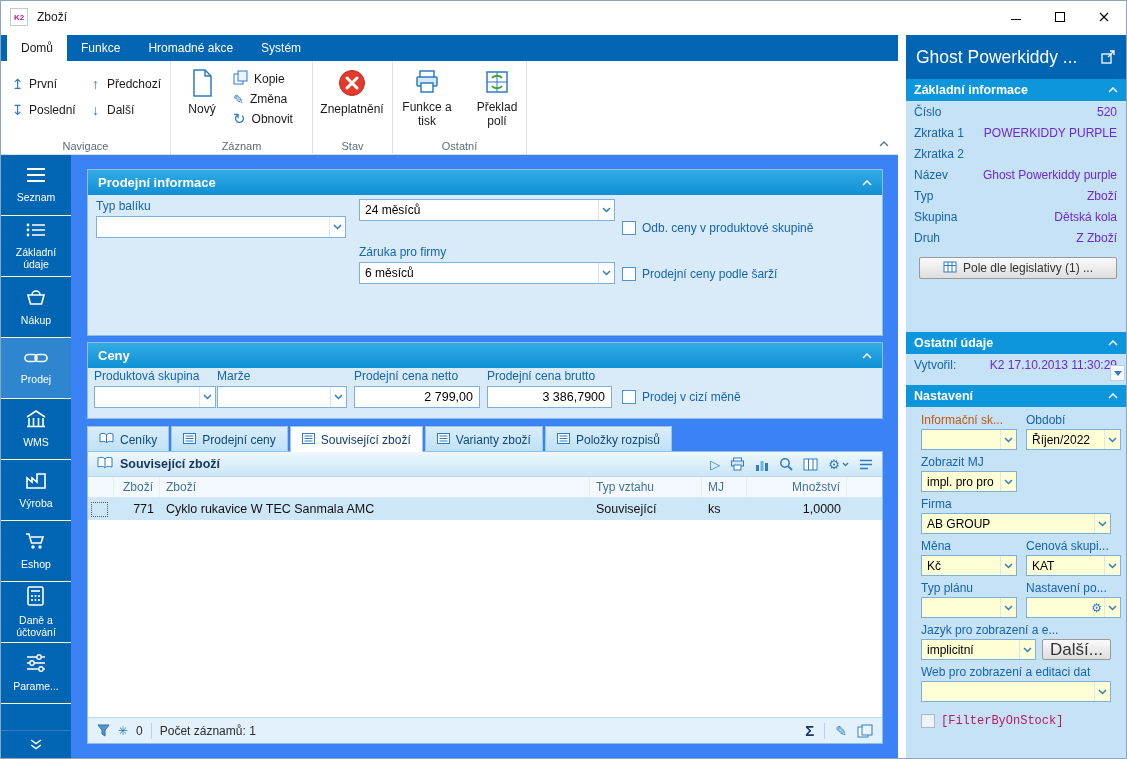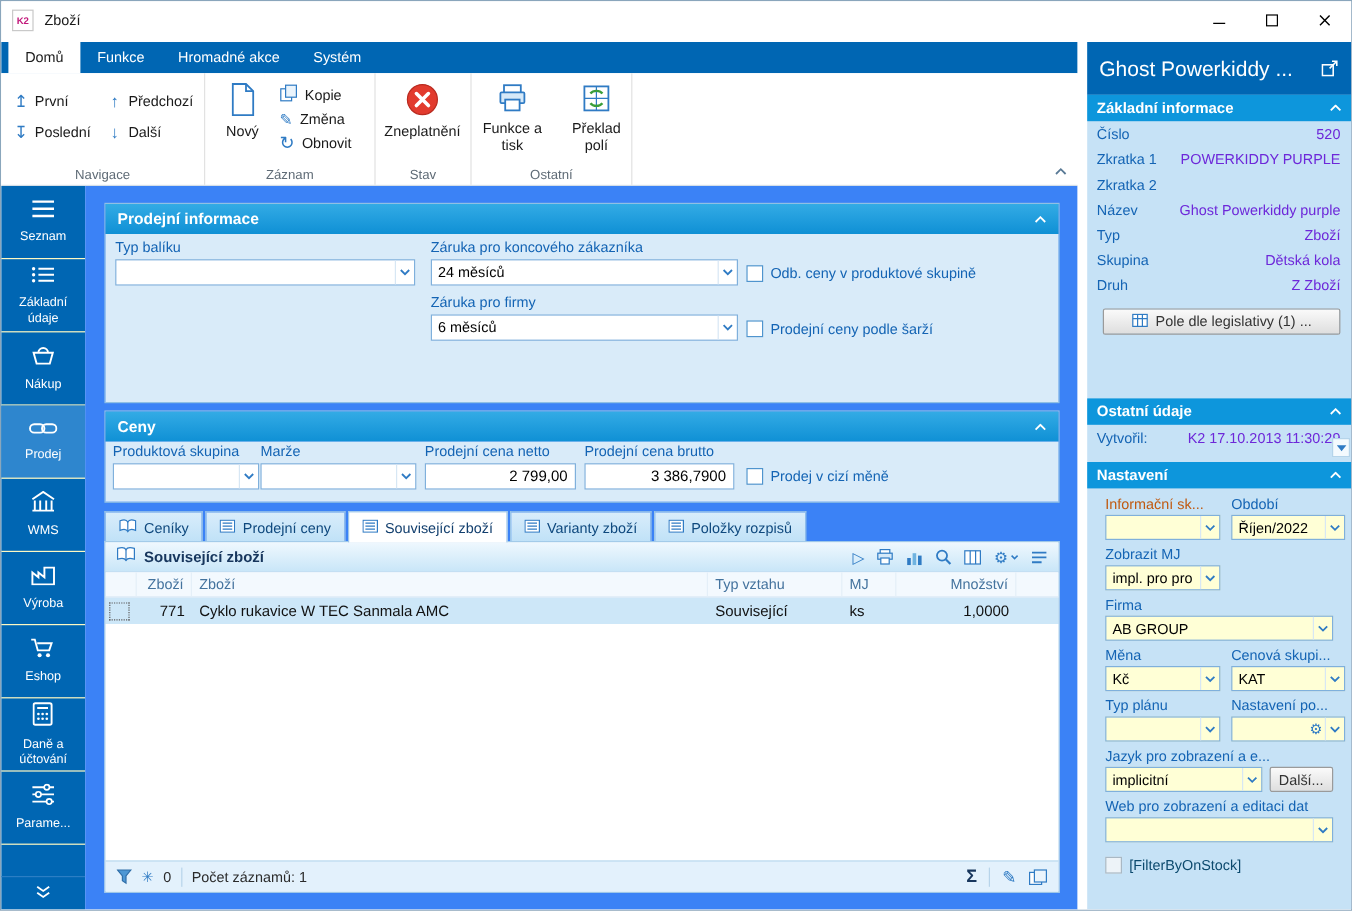--- a/index.html
+++ b/index.html
@@ -117,26 +117,26 @@
   .legis-btn { margin:9px 9px 0 13px; height:22px; background:linear-gradient(#fafafa,#dedede); border:1px solid #9a9a9a; border-radius:2px; display:flex; align-items:center; justify-content:center; gap:6px; font-size:12px; color:#333; }
   .sec-gap { height:53px; flex:0 0 auto; }
   .sec-gap2 { height:10px; flex:0 0 auto; }
   .nast-body { flex:1; padding:1px 15px 0 15px; min-height:0; }
   .nlabel { font-size:12px; color:#1464b4; height:14px; margin-top:5px; margin-bottom:2px; white-space:nowrap; overflow:hidden; }
   .nlabel.orange { color:#c05a11; }
   .two-col { display:flex; gap:9px; }
   .col-a { width:96px; flex:0 0 auto; }
   .col-b { width:95px; flex:0 0 auto; }
   .combo.h21 { height:21px; }
-  .btn-small { height:21px; background:linear-gradient(#fafafa,#dedede); border:1px solid #9a9a9a; border-radius:2px; font-size:12px; color:#333; padding:0 7px; display:flex; align-items:center; margin-left:6px; flex:0 0 auto; }
+  .btn-small { height:21px; background:linear-gradient(#fafafa,#dedede); border:1px solid #9a9a9a; border-radius:2px; font-size:17px; color:#333; padding:0 7px; display:flex; align-items:center; margin-left:6px; flex:0 0 auto; }
   .jazyk-row { display:flex; align-items:center; }
   .jazyk-row .combo { flex:1; }
   .ncheck { margin-top:12px; display:flex; align-items:center; gap:6px; }
   .ncheck .cbox { border-color:#a9b8c4; background:#edf3f8; }
-  .ncheck .clabel { color:#0c4a6e; }
+  .ncheck .clabel { color:#be185d;font-family:Liberation Mono, monospace; }
   .scroll-down-btn { position:absolute; right:1px; top:332px; width:15px; height:16px; background:#f4fafe; border:1px solid #b5d4ea; display:flex; align-items:center; justify-content:center; }
   .tri-down { width:0; height:0; border-left:4px solid transparent; border-right:4px solid transparent; border-top:5px solid #2f7bc4; }
 </style>
 </head>
 <body>
 
 <div class="window">
 
   <div class="titlebar">
     <span class="app-icon">K2</span>
@@ -375,21 +375,20 @@
                 <div class="combo">
                   <span class="cval"></span>
                   <span class="cbtn">
                       <svg width="9" height="6">
                         <path d="M1 1 L4.5 4.5 L8 1" stroke="#2f7bc4" stroke-width="1.5" fill="none"></path>
                       </svg>
                     </span>
                 </div>
               </div>
               <div class="field" style="left:271px; top:4px; width:256px;">
-                <div class="flabel">Záruka pro koncového zákazníka</div>
                 <div class="combo">
                   <span class="cval">24 měsíců</span>
                   <span class="cbtn">
                       <svg width="9" height="6">
                         <path d="M1 1 L4.5 4.5 L8 1" stroke="#2f7bc4" stroke-width="1.5" fill="none"></path>
                       </svg>
                     </span>
                 </div>
               </div>
               <div class="check" style="left:534px; top:26px;">

